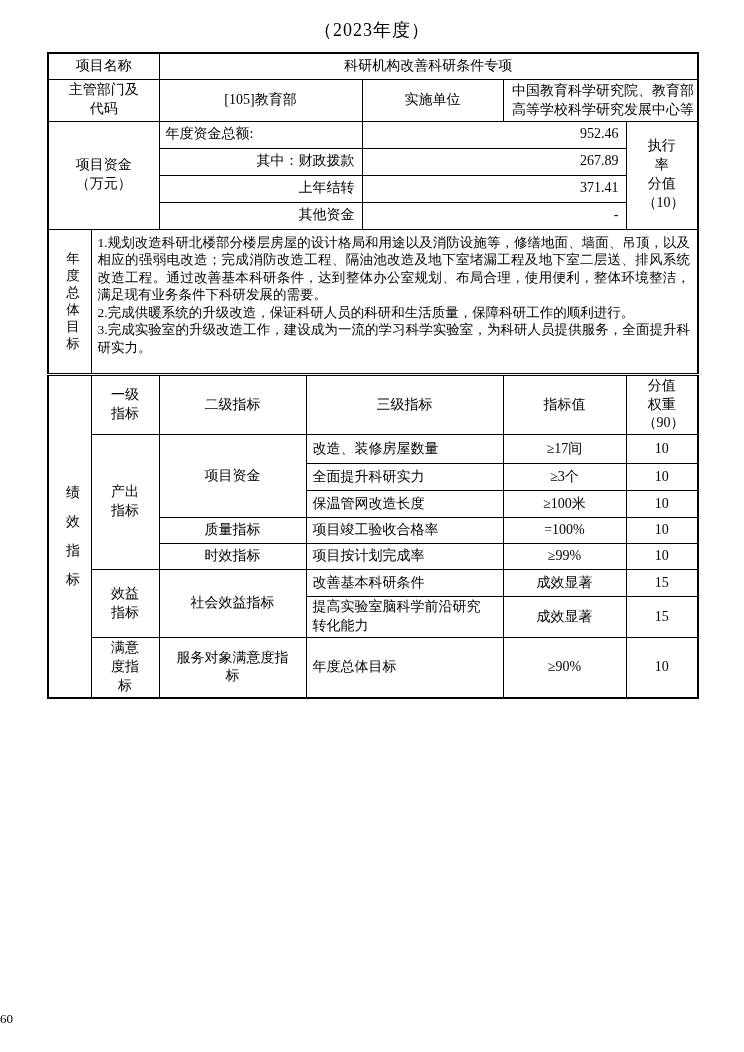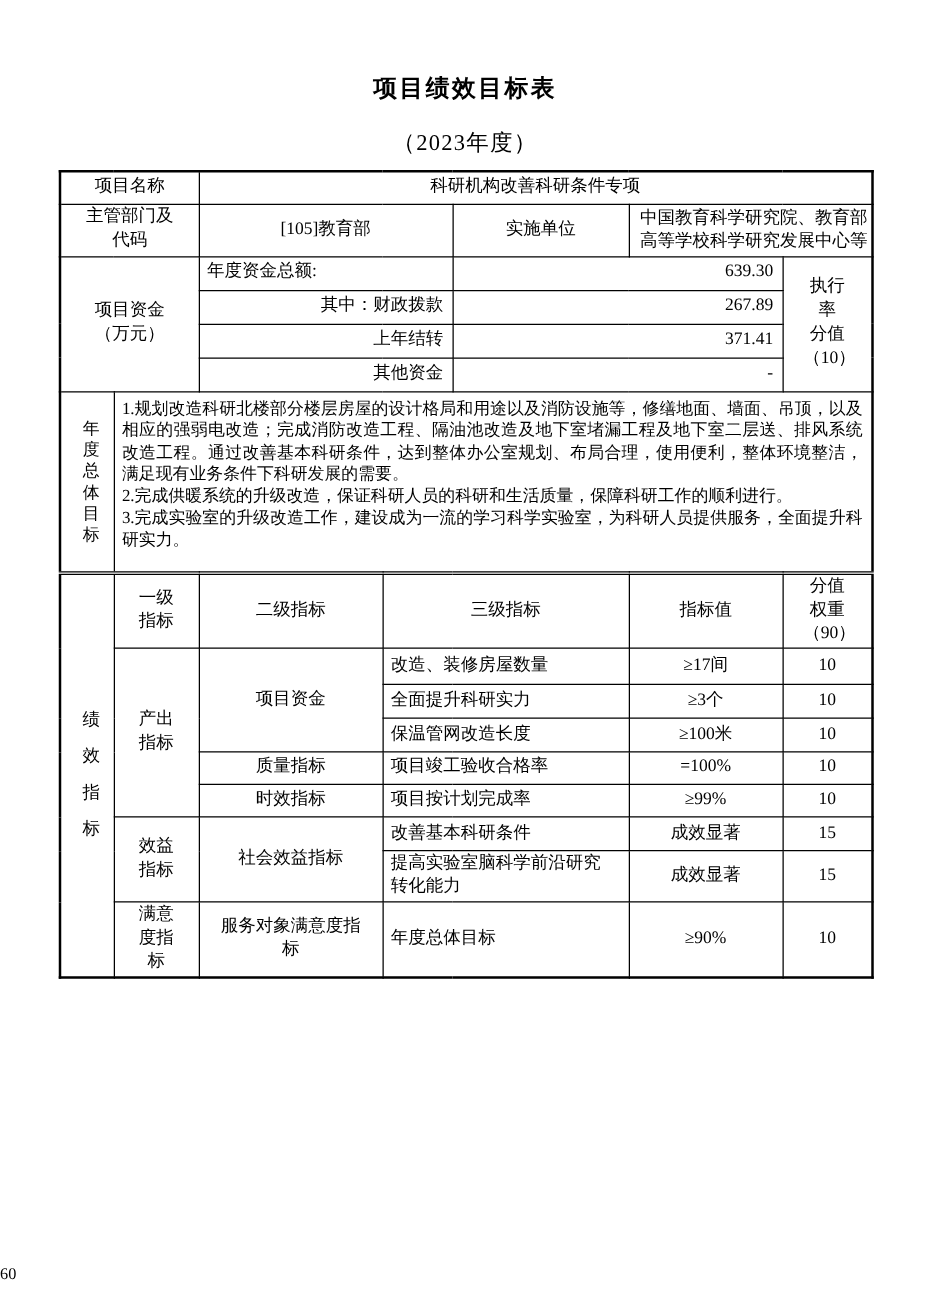--- a/index.html
+++ b/index.html
@@ -68,21 +68,20 @@
     left:0; right:0;
     top:1011px;
     font-size:13px;
   }
 </style>
 </head>
 <body>
 
 <div class="page">
 
-  <div class="doc-title">项目绩效目标表</div>
   <div class="doc-subtitle">（2023年度）</div>
 
   <table class="main">
     <colgroup>
       <col style="width:43px">
         <col style="width:68px">
         <col style="width:147px">
       <col style="width:56px">
         <col style="width:141px">
         <col style="width:123px">
@@ -99,21 +98,21 @@
       <td colspan="2">主管部门及代码</td>
       <td colspan="2">[105]教育部</td>
       <td>实施单位</td>
       <td colspan="2" class="impl-value">中国教育科学研究院、教育部高等学校科学研究发展中心等</td>
     </tr>
 
     <tr style="height:27px">
       <td colspan="2" rowspan="4" class="pre">项目资金
 （万元）</td>
       <td colspan="2" class="left">年度资金总额:</td>
-      <td colspan="2" class="right">639.30</td>
+      <td colspan="2" class="right">952.46</td>
       <td rowspan="4" class="pre">执行率
 分值
 （10）</td>
     </tr>
     <tr style="height:27px">
       <td colspan="2" class="right">其中：财政拨款</td>
       <td colspan="2" class="right">267.89</td>
     </tr>
     <tr style="height:27px">
       <td colspan="2" class="right">上年结转</td>

